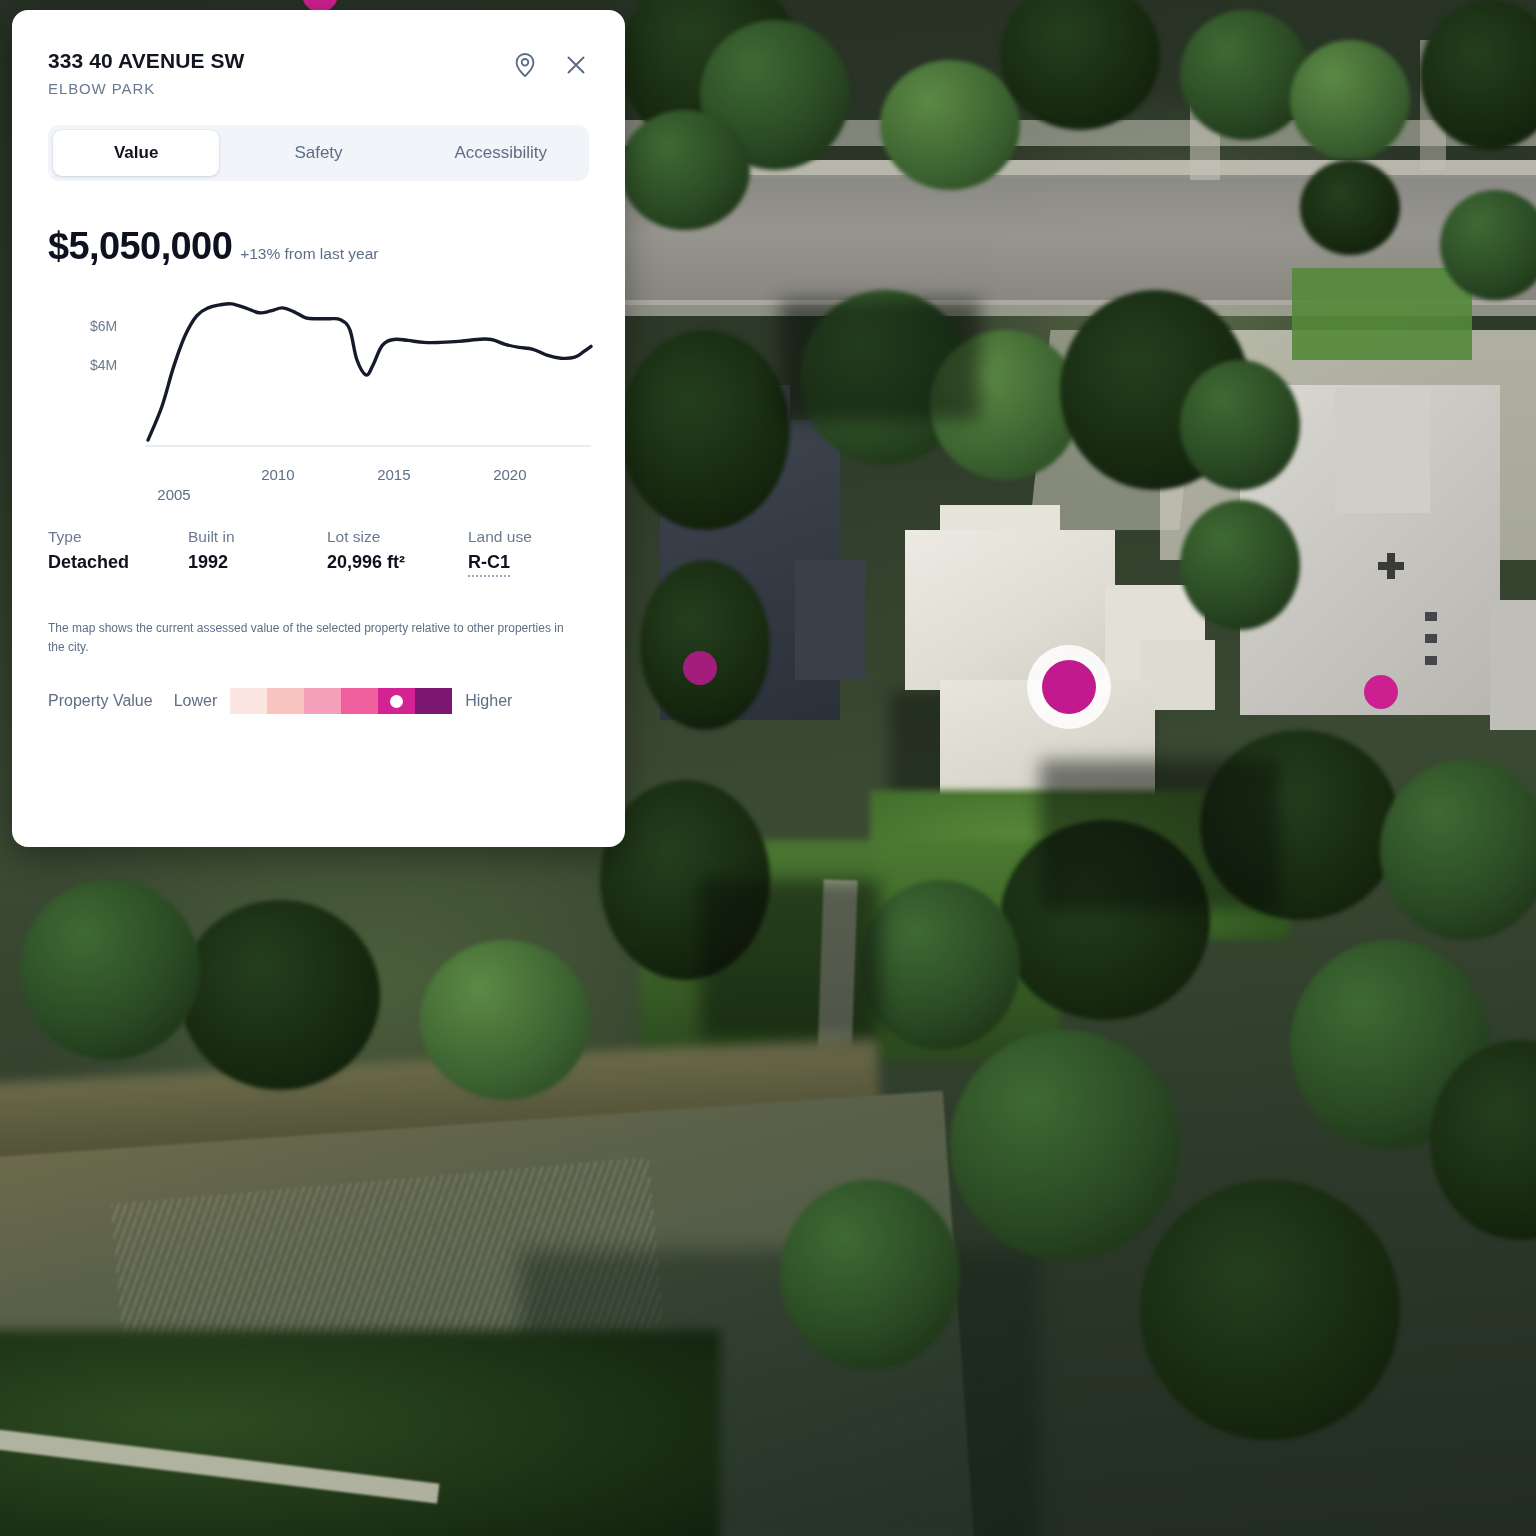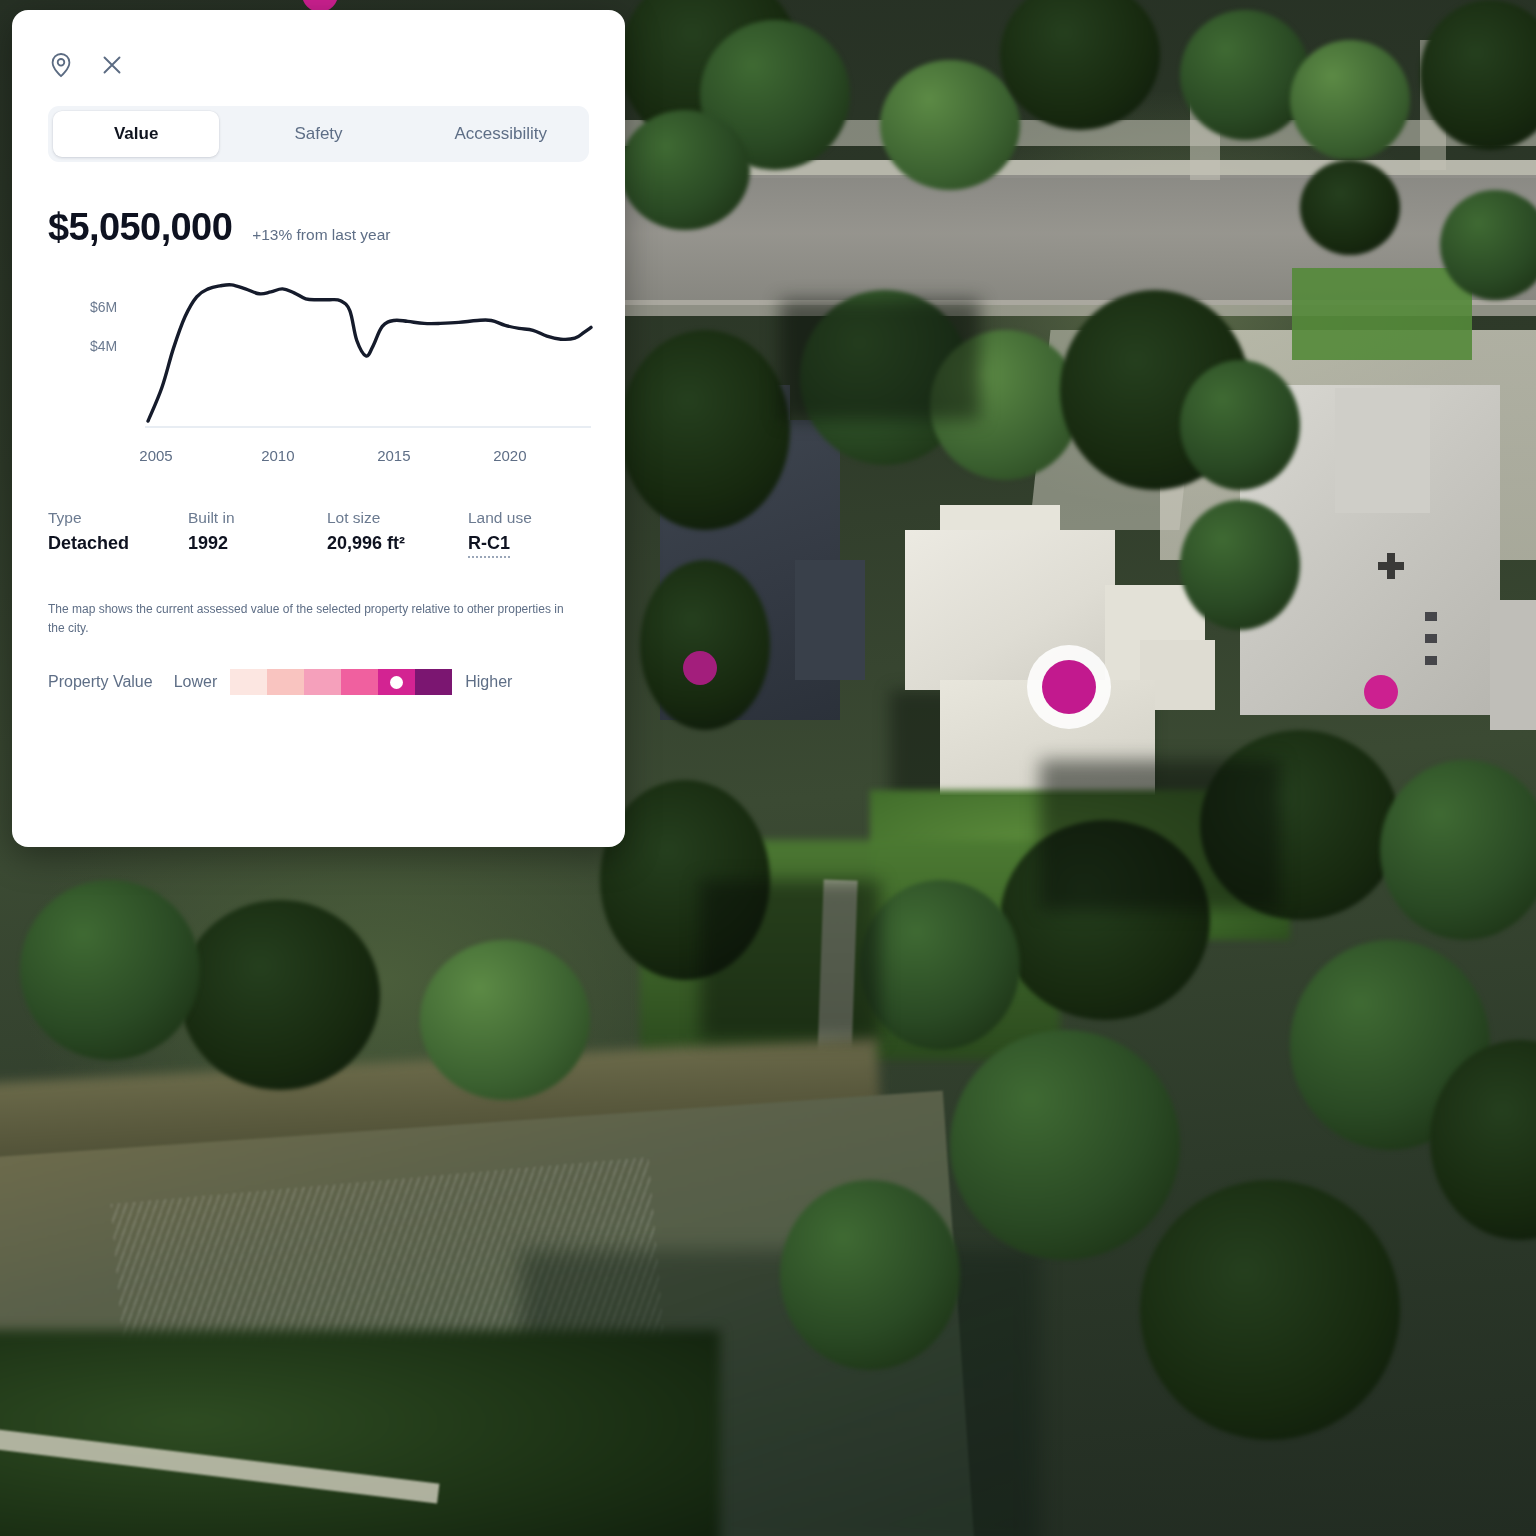--- a/index.html
+++ b/index.html
@@ -227,21 +227,21 @@
     flex:1; text-align:center; padding:13px 0;
     font-size:17px; color:#5e6e86; border-radius:9px;
     cursor:pointer; font-weight:400;
   }
   .tab.active {
     background:#ffffff; color:#10141f; font-weight:700;
     box-shadow:0 1px 3px rgba(20,30,50,.14), 0 0 0 .5px rgba(20,30,50,.04);
   }
 
   
-  .price-row { margin-top:44px; display:flex; align-items:baseline; gap:20px; }
+  .price-row { margin-top:44px; display:flex; align-items:baseline; gap:8px; }
   .price { font-size:38px; font-weight:700; color:#0e1220; letter-spacing:-.6px; }
   .price-delta { font-size:15.5px; color:#5e6e86; }
 
   
   .chart-wrap { margin-top:22px; position:relative; height:200px; }
   .ytick {
     position:absolute; font-size:14px; color:#6b7a90; left:42px;
   }
   .xtick {
     position:absolute; font-size:15px; color:#5e6e86; top:176px;
@@ -362,20 +362,24 @@
       <div class="marker-dot" style="left: 1042px; top: 660px; height: 54px; width: 54px; background: rgb(194, 25, 142);"></div>
       <div class="marker-dot" style="left: 683px; top: 651px; height: 34px; width: 34px; background: rgb(163, 30, 124);"></div>
       <div class="marker-dot" style="left: 1364px; top: 675px; height: 34px; width: 34px; background: rgb(204, 32, 144);"></div>
       <div class="marker-dot" style="left: 302px; top: -24px; height: 36px; width: 36px; background: rgb(204, 32, 144);"></div>
     </div>
 </div>
 
 <div id="info-card">
 
   <div class="card-head">
+    <div>
+      <div class="addr-title">333 40 AVENUE SW</div>
+      <div class="addr-sub">ELBOW PARK</div>
+    </div>
     <div class="head-icons">
       <div class="icon-btn">
         <svg width="22" height="26" viewBox="0 0 22 26" fill="none" stroke="currentColor" stroke-width="1.8">
           <path d="M11 24.2C11 24.2 19.4 16.7 19.4 10.4C19.4 5.76 15.64 2 11 2C6.36 2 2.6 5.76 2.6 10.4C2.6 16.7 11 24.2 11 24.2Z" stroke-linejoin="round"></path>
           <circle cx="11" cy="10.3" r="3.3"></circle>
         </svg>
       </div>
       <div class="icon-btn">
         <svg width="22" height="22" viewBox="0 0 22 22" fill="none" stroke="currentColor" stroke-width="1.9" stroke-linecap="round">
           <path d="M3.5 3.5 L18.5 18.5 M18.5 3.5 L3.5 18.5"></path>
@@ -395,21 +399,21 @@
     <div class="price-delta">+13% from last year</div>
   </div>
 
   <div class="chart-wrap">
     <svg class="chart-svg" id="chart-svg" width="545" height="172">
         <line x1="97" x2="543" y1="156" y2="156" stroke="#e8edf3" stroke-width="2"></line>
         <path d="M100.0,150.1 C102.5,144.0 109.3,129.7 113.9,116.5 C118.5,103.4 121.3,89.9 125.5,77.1 C129.7,64.3 132.9,54.7 137.1,45.5 C141.3,36.3 144.5,30.8 148.7,25.8 C152.9,20.8 156.1,19.8 160.3,17.9 C164.5,15.9 167.7,15.6 171.9,14.9 C176.1,14.2 178.9,13.4 183.5,13.9 C188.1,14.5 192.4,16.3 197.4,17.9 C202.4,19.5 206.7,22.3 211.3,22.8 C215.9,23.4 218.8,21.7 222.9,20.9 C227.1,20.0 230.3,17.7 234.5,17.9 C238.7,18.1 241.9,20.1 246.1,21.8 C250.3,23.6 253.5,26.5 257.7,27.8 C261.9,29.0 265.1,28.6 269.3,28.7 C273.5,28.9 276.7,28.6 280.9,28.7 C285.1,28.9 288.8,27.8 292.5,29.7 C296.3,31.7 298.9,32.5 301.8,39.6 C304.7,46.7 305.8,61.0 308.7,69.2 C311.7,77.4 315.1,83.9 318.0,85.0 C320.9,86.0 322.1,80.4 325.0,75.1 C327.9,69.8 330.5,60.0 334.3,55.4 C338.0,50.8 341.3,50.3 345.9,49.5 C350.4,48.6 354.3,49.9 359.8,50.4 C365.2,51.0 370.2,52.1 376.0,52.4 C381.9,52.8 386.0,52.6 392.2,52.4 C398.5,52.2 404.1,52.0 410.8,51.4 C417.5,50.9 423.5,49.8 429.4,49.5 C435.2,49.1 438.3,48.6 443.3,49.5 C448.3,50.3 452.2,53.0 457.2,54.4 C462.2,55.8 466.1,56.5 471.1,57.4 C476.1,58.2 480.0,57.9 485.0,59.3 C490.0,60.7 493.9,63.6 498.9,65.2 C503.9,66.8 507.8,67.8 512.8,68.2 C517.9,68.6 522.6,68.5 526.8,67.2 C530.9,66.0 533.1,63.3 536.0,61.3 C539.0,59.3 541.7,57.3 543.0,56.4" fill="none" stroke="#151b2b" stroke-width="3.4" stroke-linecap="round" stroke-linejoin="round"></path>
       </svg>
     <div class="ytick" id="ytick-0" style="top: 27.6216px;">$6M</div>
     <div class="ytick" id="ytick-1" style="top: 67.0811px;">$4M</div>
-    <div class="xtick" id="xtick-0" style="left: 108px;">2005</div>
+    <div class="xtick" id="xtick-0" style="left: 126px; margin-top: 20px;">2005</div>
     <div class="xtick" id="xtick-1" style="left: 229.885px;">2010</div>
     <div class="xtick" id="xtick-2" style="left: 345.853px;">2015</div>
     <div class="xtick" id="xtick-3" style="left: 461.822px;">2020</div>
   </div>
 
   <div class="facts">
     <div class="fact" style="width:140px">
       <div class="fact-label">Type</div>
       <div class="fact-value">Detached</div>
     </div>

